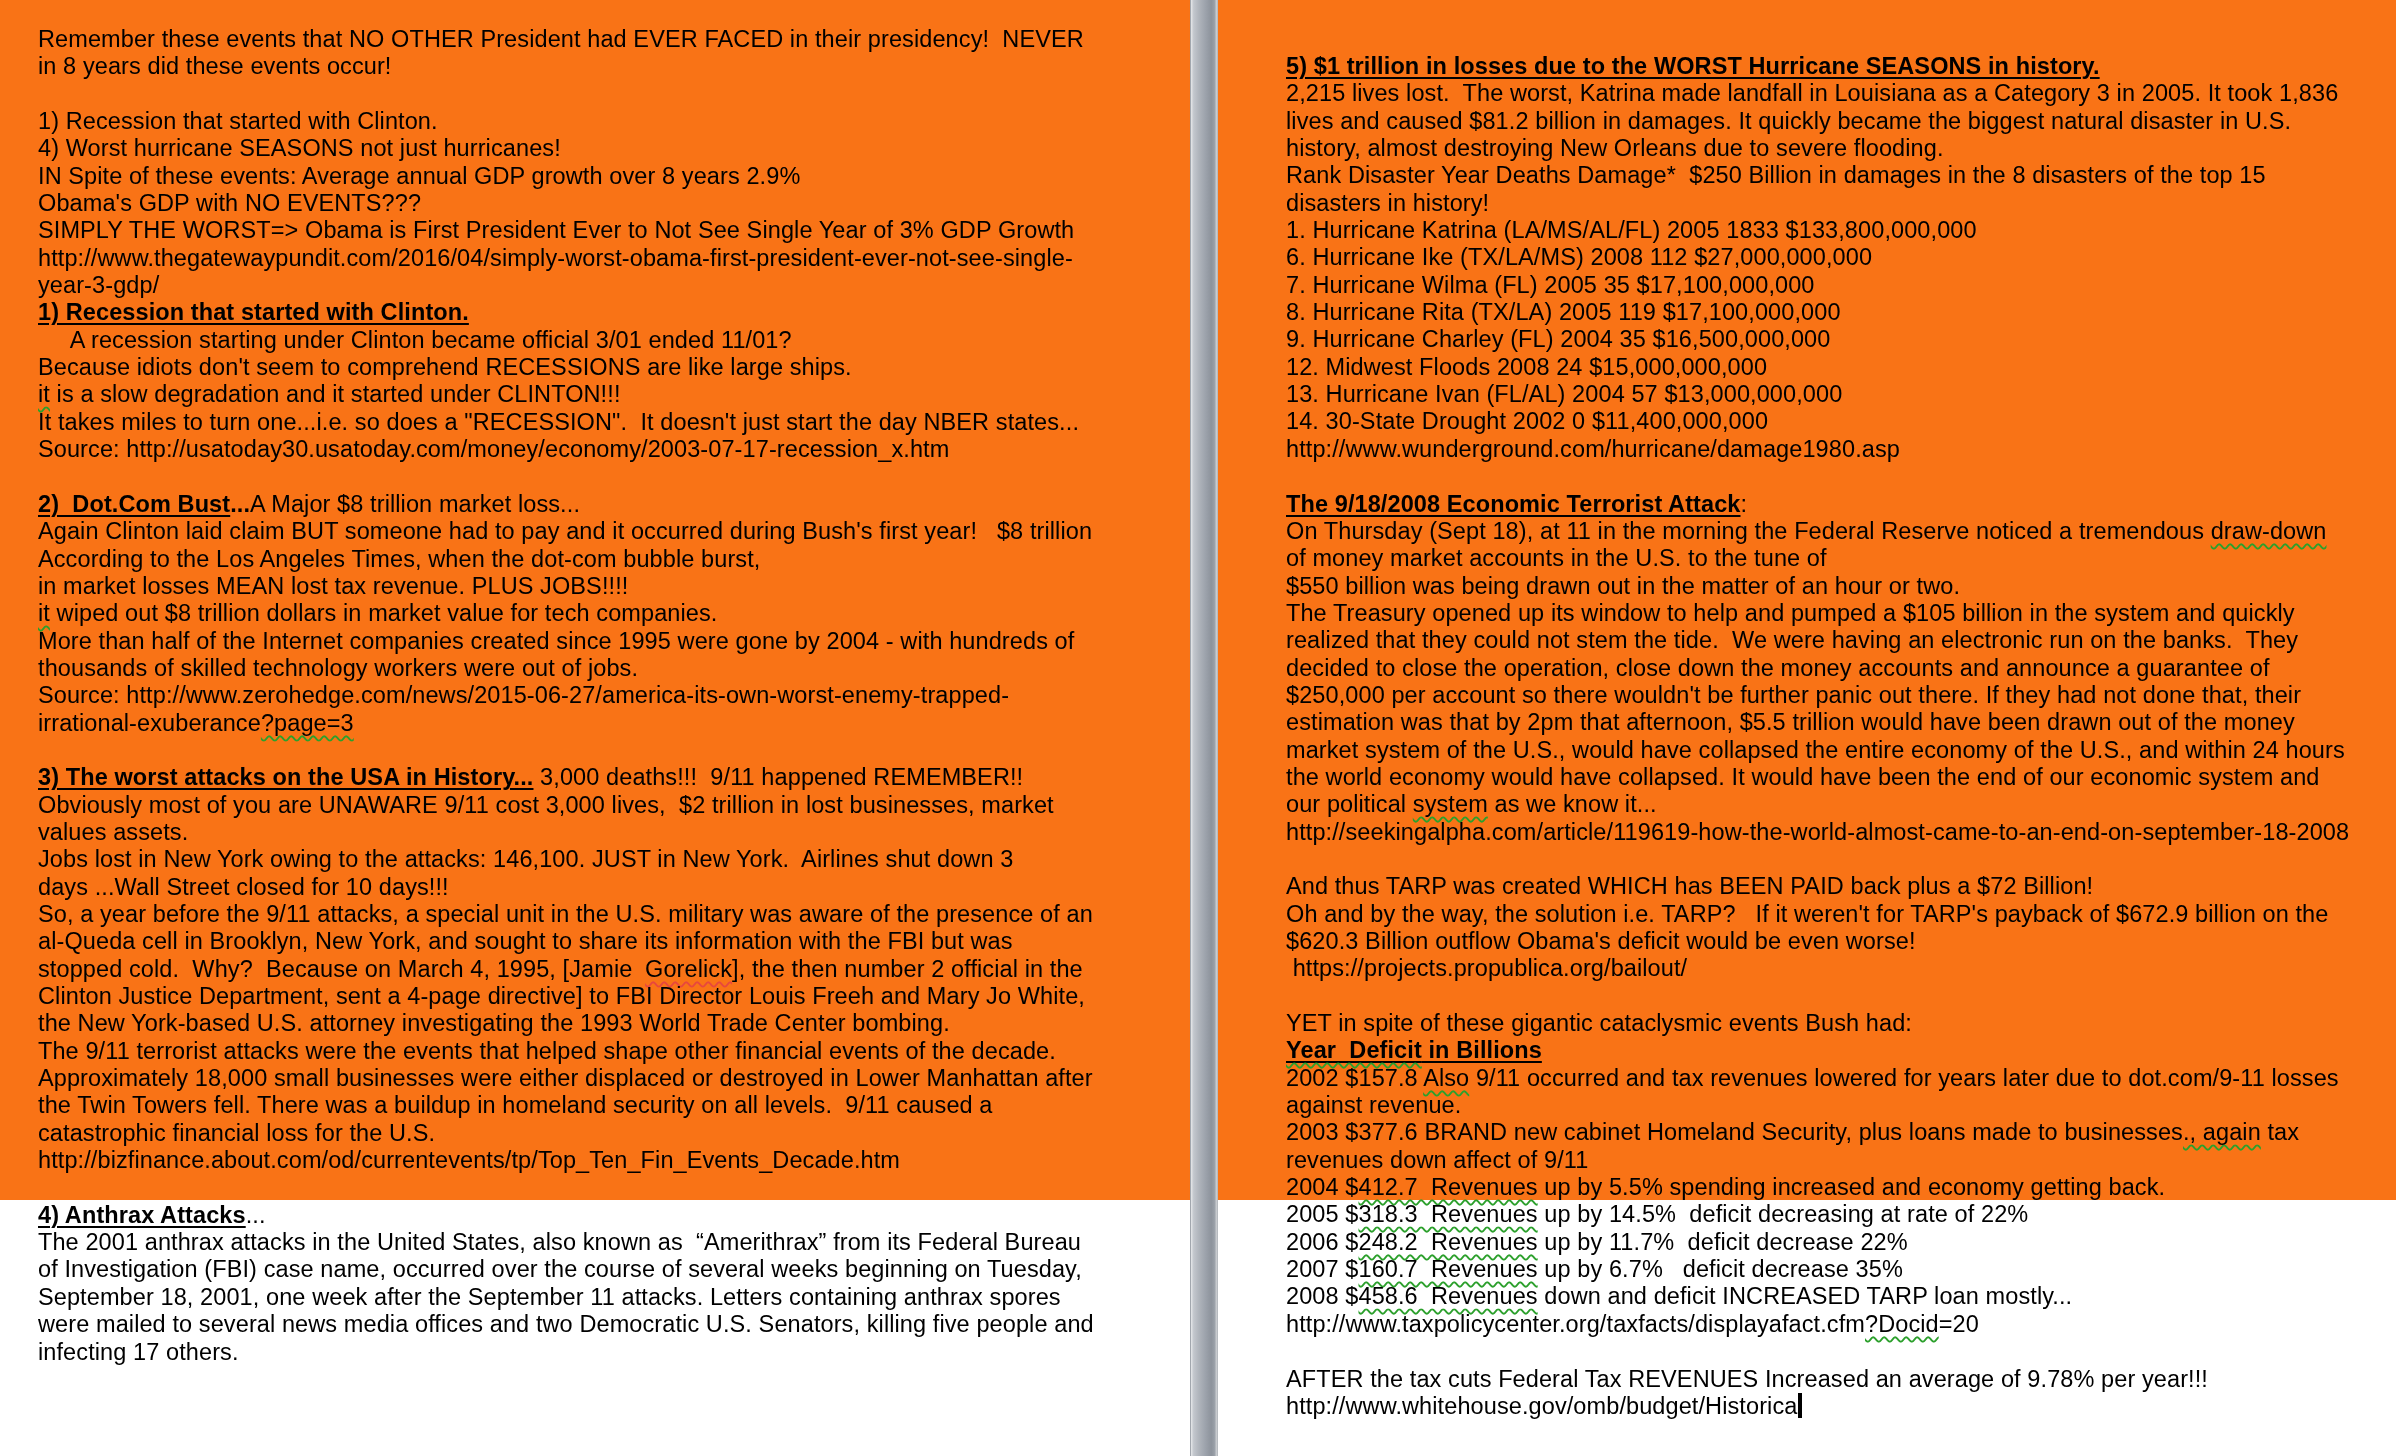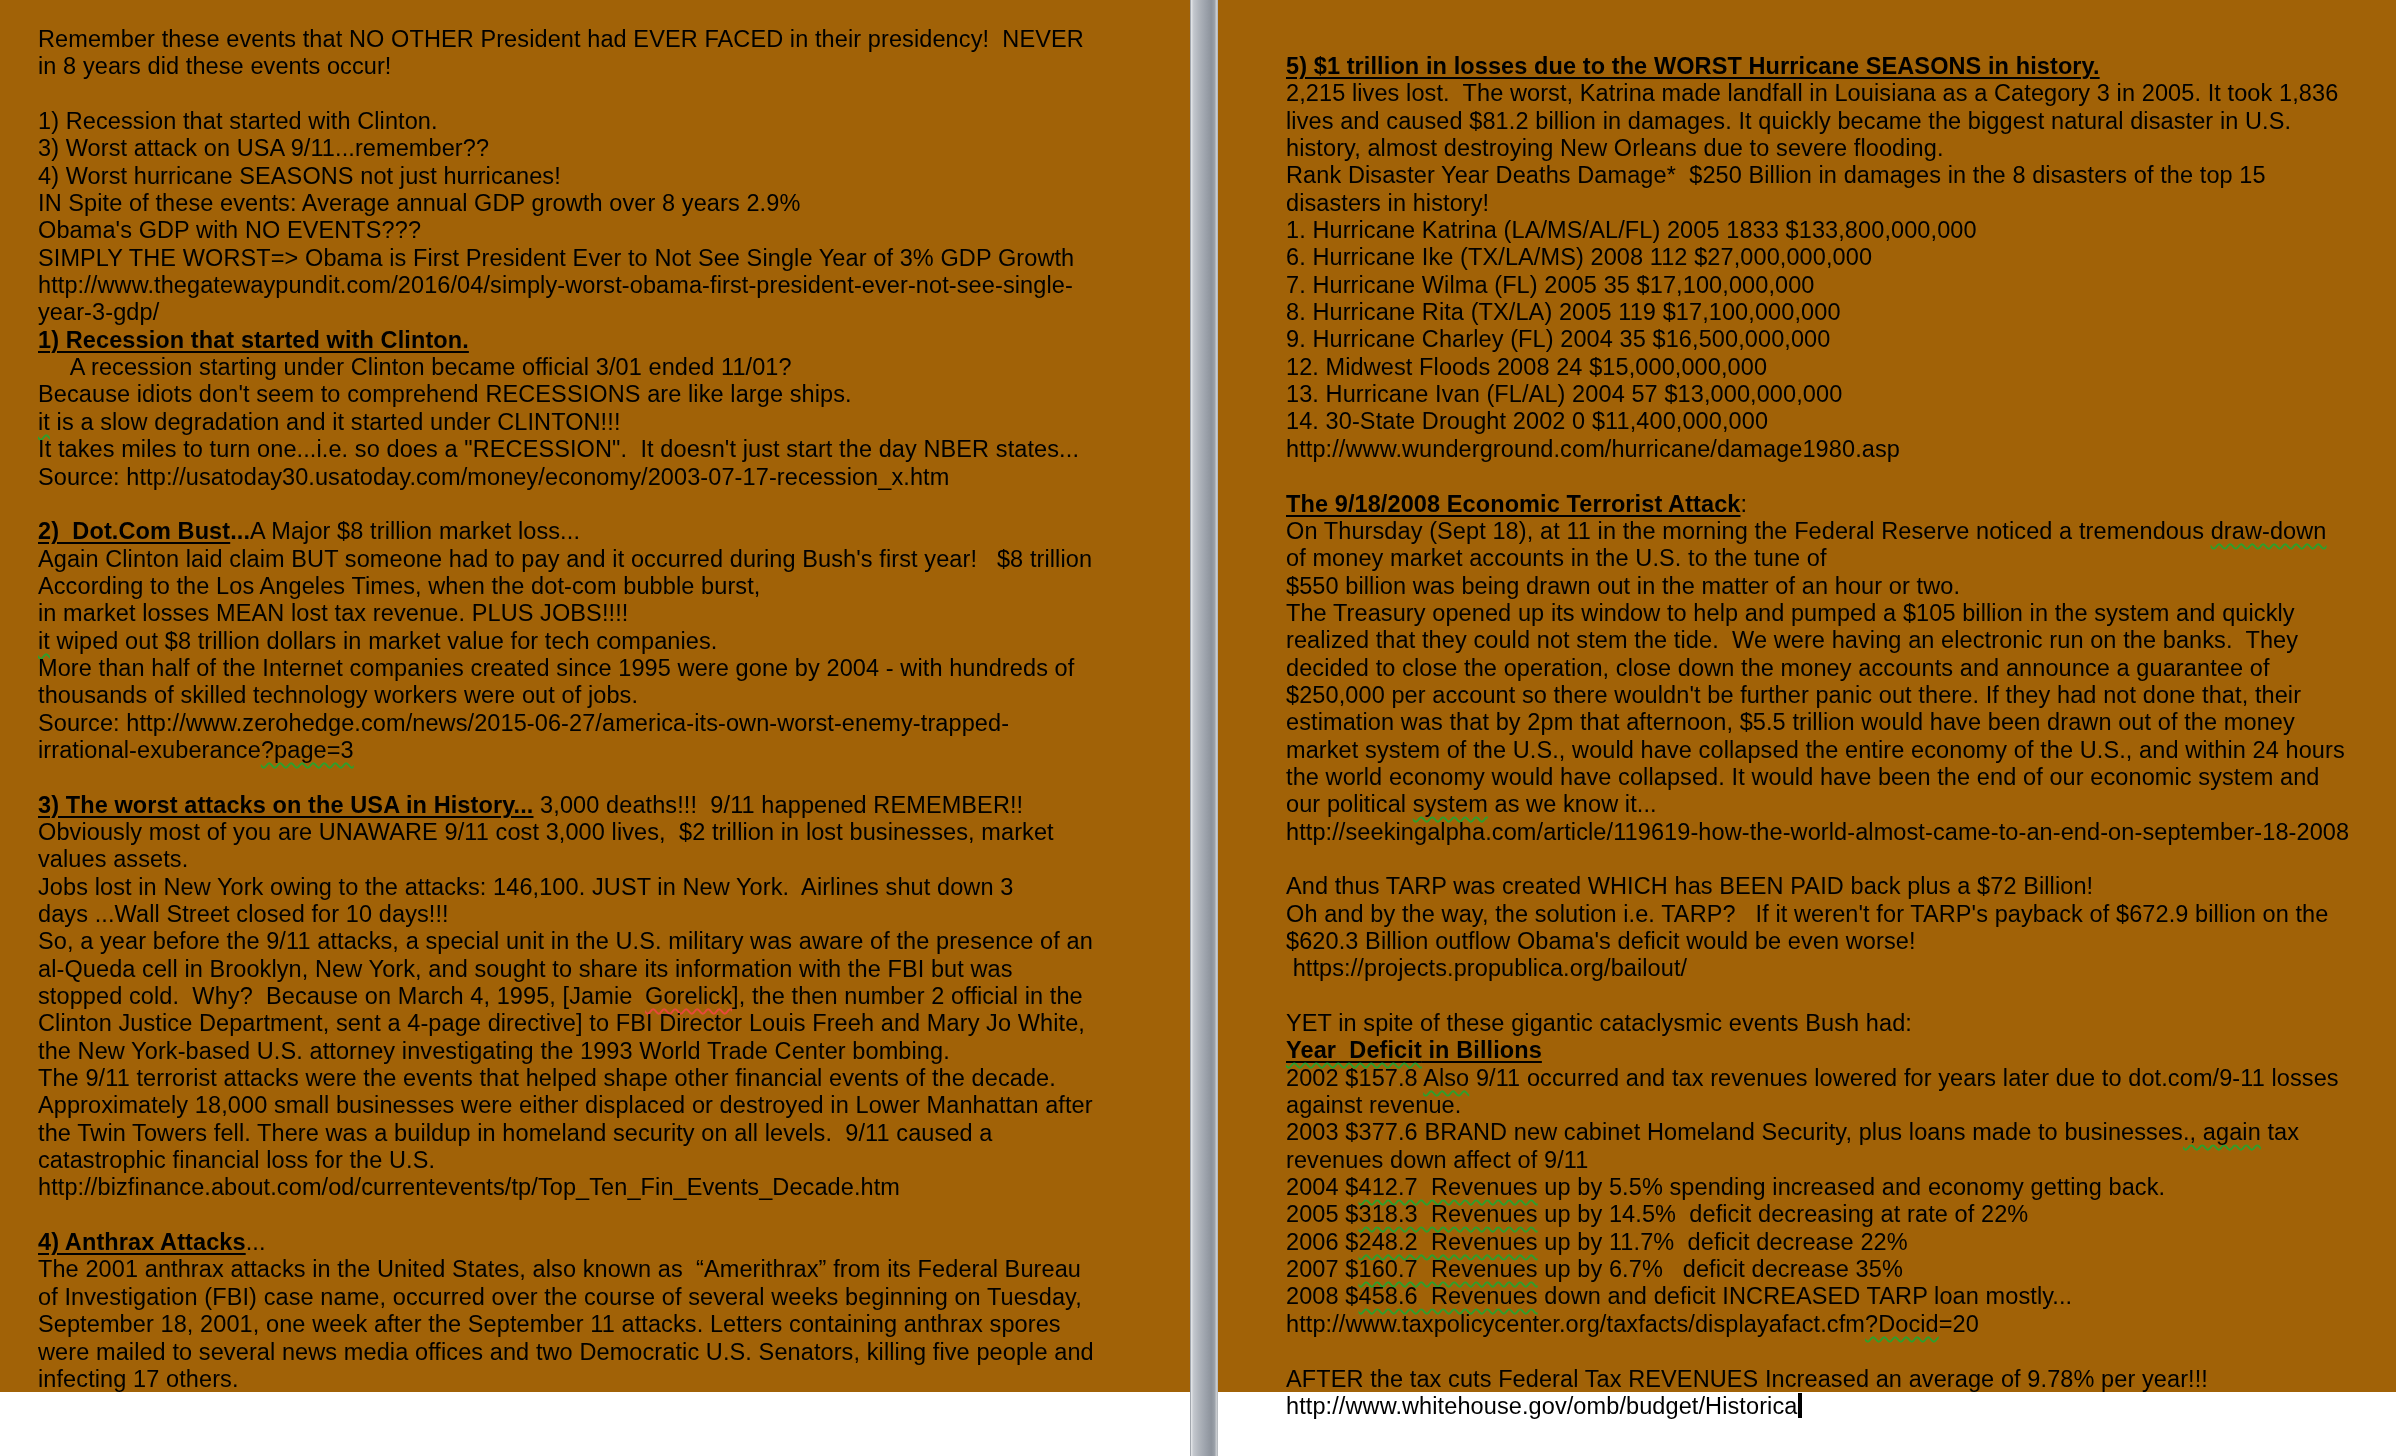--- a/index.html
+++ b/index.html
@@ -2,21 +2,21 @@
 <html style="--sq-green: #2ca02c; --sq-red: #e8473c; --caret: #000000;"><head>
 <meta charset="utf-8">
 <style>
   html,body{margin:0;padding:0;}
   body{
     width:2396px;height:1456px;position:relative;overflow:hidden;
     background:#ffffff;
     font-family:"Liberation Sans","DejaVu Sans",sans-serif;
     color:#000;
   }
-  .page{position:absolute;top:0;height:1392px;background:#a16207;}
+  .page{position:absolute;top:0;height:1200px;background:#f97316;}
   #left-page{left:0;width:1190px;}
   #right-page{left:1218px;width:1178px;}
   #divider{
     position:absolute;left:1190px;top:0;width:28px;height:1456px;
     background:linear-gradient(to right,
       #e6e8ea 0%, #c3c7cd 10%, #b0b5bc 30%, #9da3ac 55%,
       #8d939c 78%, #999fa7 90%, #d4d6d9 100%);
     border-left:1px solid #a2a7ae;
     border-right:1px solid #b7bbc0;
     box-sizing:border-box;
@@ -54,21 +54,20 @@
 </style>
 </head>
 <body>
 
 <div class="page" id="left-page">
   <div class="text-block" id="left-text">
       <div class="line"><span>Remember these events that NO OTHER President had EVER FACED in their presidency!  NEVER</span></div>
       <div class="line"><span>in 8 years did these events occur!</span></div>
       <div class="line"></div>
       <div class="line"><span>1) Recession that started with Clinton.</span></div>
-      <div class="line"><span>3) Worst attack on USA 9/11...remember??</span></div>
       <div class="line"><span>4) Worst hurricane SEASONS not just hurricanes!</span></div>
       <div class="line"><span>IN Spite of these events: Average annual GDP growth over 8 years 2.9%</span></div>
       <div class="line"><span>Obama's GDP with NO EVENTS???</span></div>
       <div class="line"><span>SIMPLY THE WORST=&gt; Obama is First President Ever to Not See Single Year of 3% GDP Growth</span></div>
       <div class="line"><span>http://www.thegatewaypundit.com/2016/04/simply-worst-obama-first-president-ever-not-see-single-</span></div>
       <div class="line"><span>year-3-gdp/</span></div>
       <div class="line"><span class="b u">1) Recession that started with Clinton.</span></div>
       <div class="line"><span>     A recession starting under Clinton became official 3/01 ended 11/01?</span></div>
       <div class="line"><span>Because idiots don't seem to comprehend RECESSIONS are like large ships.</span></div>
       <div class="line"><span><span class="sq-g">it</span></span><span> is a slow degradation and it started under CLINTON!!!</span></div>

